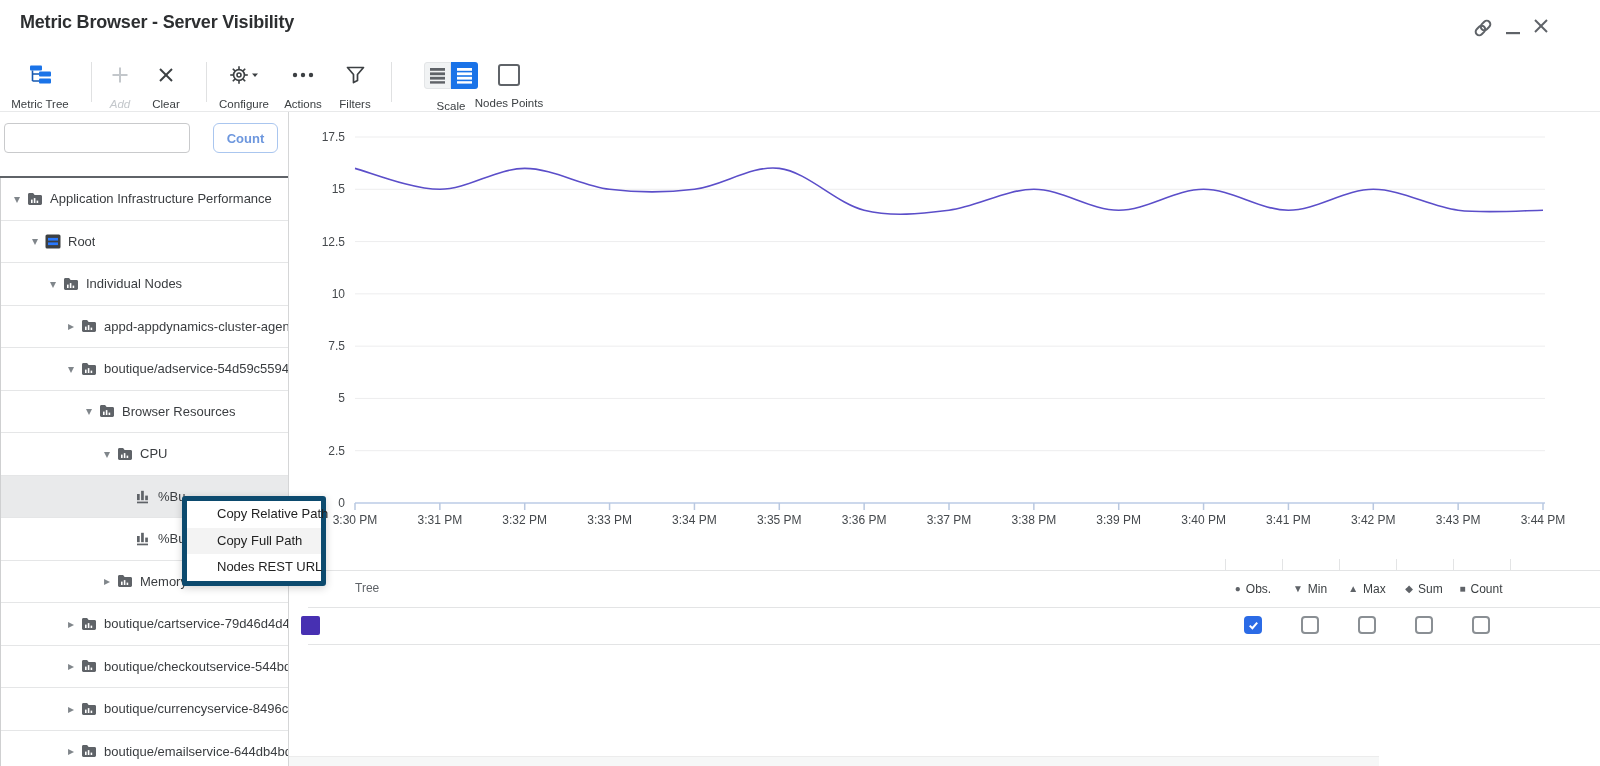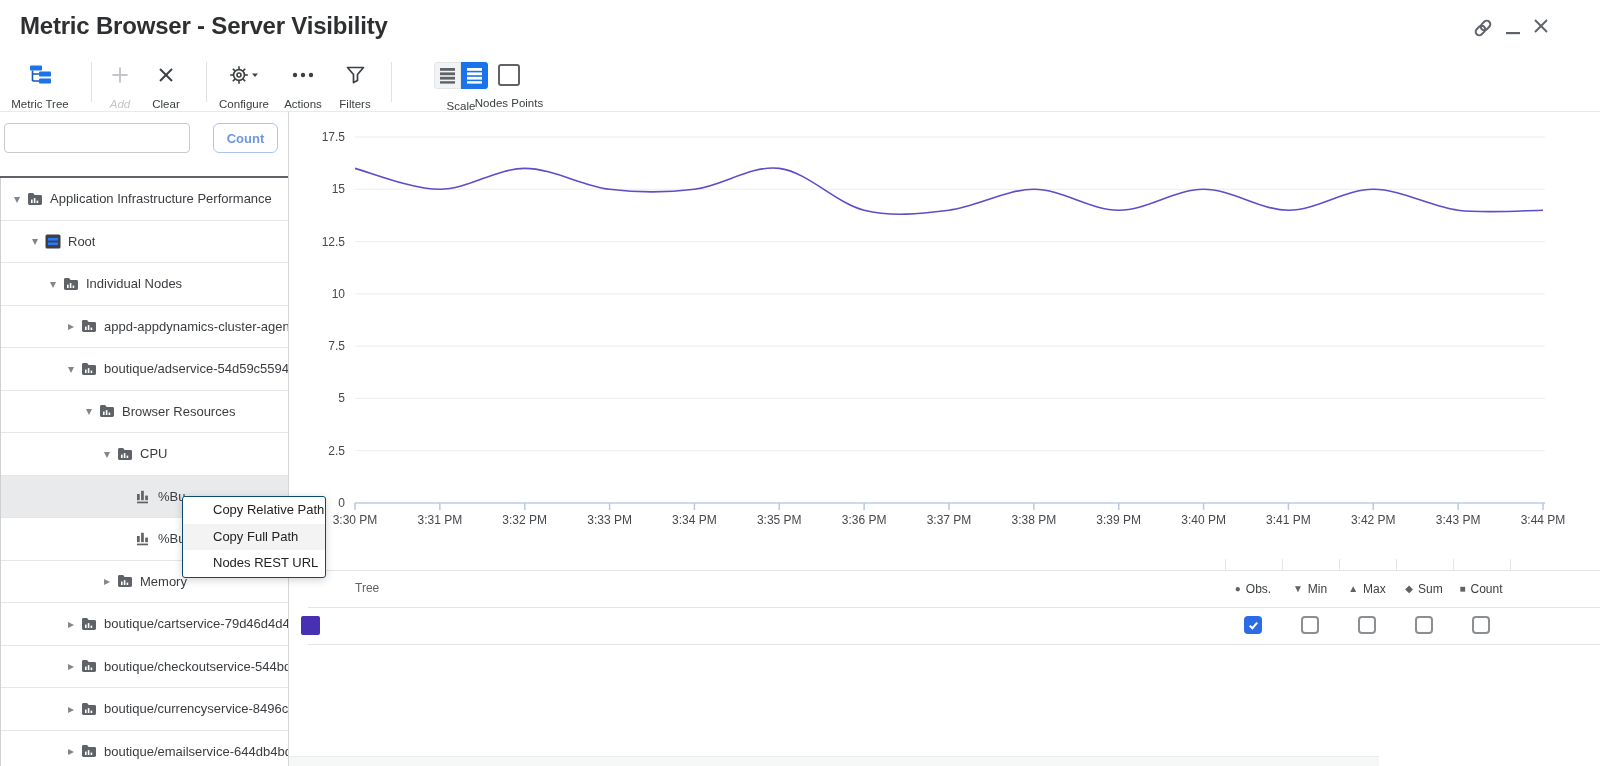--- a/index.html
+++ b/index.html
@@ -1,21 +1,21 @@
 <!DOCTYPE html>
 <html><head>
 <meta charset="utf-8">
 <style>
   * { margin:0; padding:0; box-sizing:border-box; }
   html,body { width:1600px; height:766px; background:#fff; font-family:"Liberation Sans","DejaVu Sans",sans-serif; color:#3c4043; overflow:hidden; }
   .app { position:relative; width:1600px; height:766px; background:#fff; }
 
   
   .titlebar { position:absolute; left:0; top:0; width:1600px; height:55px; }
-  .page-title { position:absolute; left:20px; top:12px; font-size:24px; font-weight:700; color:#2d2f31; letter-spacing:-0.2px; }
+  .page-title { position:absolute; left:20px; top:12px; font-size:18px; font-weight:700; color:#2d2f31; letter-spacing:-0.2px; }
   .win-ic { position:absolute; top:18px; width:20px; height:20px; cursor:pointer; }
   .win-link { left:1473px; } .win-min { left:1505px; top:22px; } .win-close { left:1533px; }
 
   
   .toolbar { position:absolute; left:0; top:55px; width:1600px; height:57px; border-bottom:1px solid #e8e9ea; }
   .tb-btn { position:absolute; top:7px; height:48px; display:flex; flex-direction:column; align-items:center; justify-content:flex-start; cursor:pointer; }
   .tb-ic { height:30px; display:flex; align-items:center; justify-content:center; }
   .tb-label { font-size:11.5px; color:#3c4043; margin-top:11px; white-space:nowrap; }
   .tb-btn.disabled .tb-label { color:#c3c7cb;font-style:italic; }
   .tb-sep { position:absolute; top:7px; width:1px; height:40px; background:#e0e1e2; }
@@ -33,21 +33,21 @@
   .search-btn { position:absolute; left:213px; top:11px; width:65px; height:30px; border:1.5px solid #aac6ef; border-radius:6px; background:#fff; color:#6d97de; font-weight:700; font-size:13px; cursor:pointer; }
   .tree-topline { position:absolute; left:0; top:64px; width:289px; height:2px; background:#5f6368; }
   .tree { position:absolute; left:0; top:66px; width:289px; border-left:1px solid #cfd0d1; }
   .tree-row { display:flex; align-items:center; height:42.5px; border-bottom:1px solid #e5e6e7; background:#fff; cursor:pointer; }
   .tree-row.selected { background:#e9eaeb; }
   .caret { display:inline-block; width:16px; font-size:12px; color:#80868b; text-align:center; flex:0 0 16px; }
   .tree-icon { display:inline-flex; width:20px; justify-content:center; align-items:center; flex:0 0 20px; }
   .tree-label { margin-left:5px; font-size:13px; color:#3a3d40; white-space:nowrap; overflow:hidden; }
 
   
-  .ctx-menu { position:absolute; left:182px; top:496px; width:144px; background:#fff; border:1px solid #0c4a6e; border-radius:3px; box-shadow:0 2px 8px rgba(0,0,0,.18); z-index:50; }
+  .ctx-menu { position:absolute; left:182px; top:496px; width:144px; background:#fff; border:5px solid #0c4a6e; border-radius:3px; box-shadow:0 2px 8px rgba(0,0,0,.18); z-index:50; }
   .ctx-item { height:26.5px; line-height:26.5px; padding-left:30px; font-size:13px; color:#222; white-space:nowrap; cursor:pointer; }
   .ctx-item.hover { background:#f3f3f3; }
 
   
   .right-panel { position:absolute; left:289px; top:112px; right:0; bottom:0; background:#fff; }
   #chart-svg { position:absolute; left:0; top:0; }
   #chart-svg text.tick { font-family:"Liberation Sans","DejaVu Sans",sans-serif; font-size:12px; fill:#45494d; }
   .t-line { position:absolute; left:19px; width:1292px; height:1px; background:#e3e4e5; }
   .t-line.top { top:458px; } .t-line.mid { top:494.5px; } .t-line.bot { top:531.5px; }
   .col-tick { position:absolute; top:447px; width:1px; height:11px; background:#e3e4e5; }
@@ -167,21 +167,21 @@
 
     <div class="tb-btn" style="left:325px;width:60px">
       <span class="tb-ic">
         <svg width="19" height="18" viewBox="0 0 19 18">
             <path d="M1.5 1.5 H17.5 L11.5 8.5 V14.5 L7.5 16.5 V8.5 Z" fill="none" stroke="#3c4043" stroke-width="1.7" stroke-linejoin="round"></path>
           </svg>
       </span>
       <span class="tb-label">Filters</span>
     </div>
 
-    <div class="tb-btn" style="left:421px;width:80px">
+    <div class="tb-btn" style="left:411px;width:80px">
       <span class="tb-ic">
         <span class="seg-group">
           <span class="seg off">
             <svg width="17" height="17" viewBox="0 0 17 17">
                 <g fill="#5f6368">
                   <rect x="1" y="1" width="15" height="2.8"></rect>
                   <rect x="1" y="5.4" width="15" height="2.8"></rect>
                   <rect x="1" y="9.8" width="15" height="2.8"></rect>
                   <rect x="1" y="14.2" width="15" height="2.4"></rect>
                 </g>

